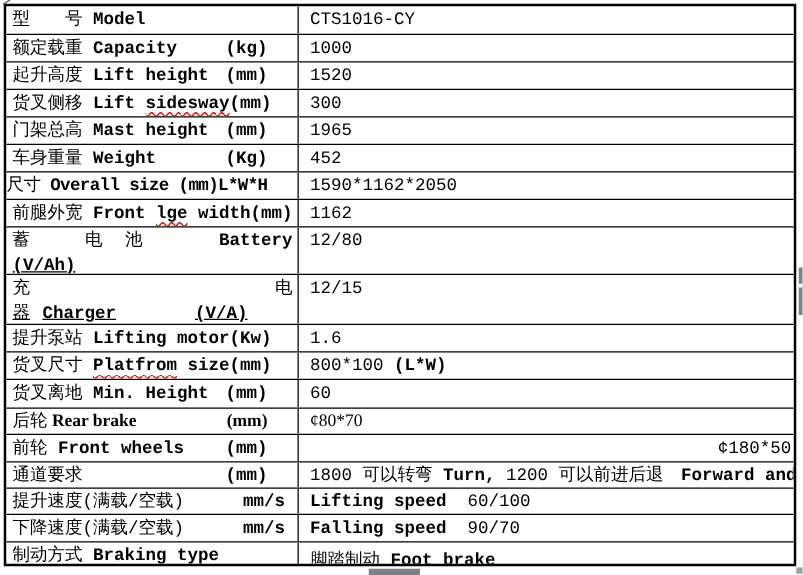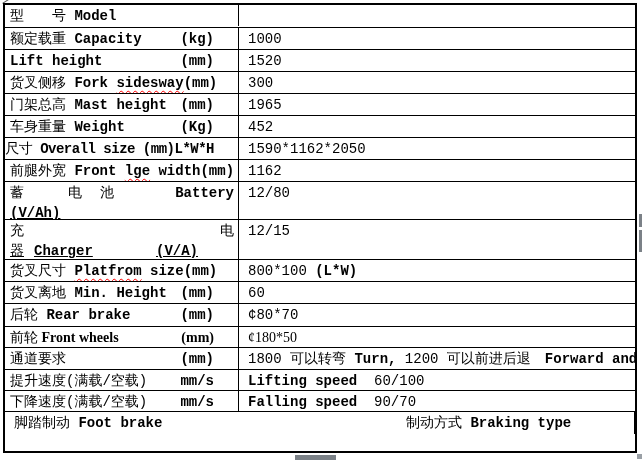--- a/index.html
+++ b/index.html
@@ -26,32 +26,32 @@
   .auto{margin-left:auto;}
   .gap10{margin-left:10px;}
   .mr36{margin-right:36px;}
   .spacer{display:inline-block;}
   .spA{width:44px;}
   .spB{width:18px;}
   .left.two{display:block;padding-top:2px;}
   .line{display:flex;line-height:18px;}
   .line + .line{margin-top:2px;text-decoration:underline;}
   
-  .row:nth-child(1){height:23px;flex-direction:column;}
+  .row:nth-child(1){height:23px;}
   .row:nth-child(2),.row:nth-child(3),.row:nth-child(4),.row:nth-child(5),
   .row:nth-child(6),.row:nth-child(7),.row:nth-child(8){height:22px;}
   .row:nth-child(9){height:38px;}
   .row:nth-child(10){height:40px;}
   .row:nth-child(11),.row:nth-child(12){height:22px;}
   .row:nth-child(13){height:23px;}
   .row:nth-child(14){height:21px;font-family:Liberation Serif, serif;}
-  .row:nth-child(15){height:22px;}
+  .row:nth-child(15){height:22px;text-align:right;}
   .row:nth-child(16){height:21px;}
   .row:nth-child(17),.row:nth-child(18){height:21px;justify-content:center;}
-  .row:nth-child(17) .unit,.row:nth-child(18) .unit{margin-right:20px;}
+  .row:nth-child(17) .unit,.row:nth-child(18) .unit{margin-right:6px;}
   .row:nth-child(18){height:22px;}
   .row:nth-child(19){height:24px;}
   .row:nth-child(19) .right{padding-top:5px;}
   .row:nth-child(7) .left{letter-spacing:-0.5px;justify-content:flex-end;}
   
   .v-thumb{position:absolute;right:0;top:214px;width:3px;height:38px;background:#7b8187;}
   .v-thumb .notch{position:absolute;left:0;top:13px;width:3px;height:3px;background:#ffffff;}
   .h-thumb{position:absolute;left:295px;bottom:0;width:41px;height:5px;background:#7b8187;}
   .sb-corner{position:absolute;right:0;bottom:1px;width:5px;height:5px;background:#9aa0a6;}
   .corner-mark{position:absolute;left:2px;top:1px;width:7px;height:1px;background:#555;transform:rotate(-32deg);}
@@ -64,25 +64,25 @@
 <div class="spec-table">
     <div class="row">
       <div class="cell left"><span class="cn">型　　号 </span><span class="en">Model</span><span class="en sq"></span><span class="en"></span><span class="en unit"></span></div>
       <div class="cell right"><span>CTS1016-CY</span><span class="en"></span><span></span><span class="en"></span></div>
     </div>
     <div class="row">
       <div class="cell left"><span class="cn">额定载重 </span><span class="en">Capacity</span><span class="en sq"></span><span class="en"></span><span class="en unit">(kg)</span></div>
       <div class="cell right"><span>1000</span><span class="en"></span><span></span><span class="en"></span></div>
     </div>
     <div class="row">
-      <div class="cell left"><span class="en">Lift height</span><span class="en sq"></span><span class="en"></span><span class="en unit">(mm)</span></div>
+      <div class="cell left"><span class="cn">起升高度 </span><span class="en">Lift height</span><span class="en sq"></span><span class="en"></span><span class="en unit">(mm)</span></div>
       <div class="cell right"><span>1520</span><span class="en"></span><span></span><span class="en"></span></div>
     </div>
     <div class="row">
-      <div class="cell left"><span class="cn">货叉侧移 </span><span class="en">Fork </span><span class="en sq">sidesway</span><span class="en"></span><span class="en unit">(mm)</span></div>
+      <div class="cell left"><span class="cn">货叉侧移 </span><span class="en">Lift </span><span class="en sq">sidesway</span><span class="en"></span><span class="en unit">(mm)</span></div>
       <div class="cell right"><span>300</span><span class="en"></span><span></span><span class="en"></span></div>
     </div>
     <div class="row">
       <div class="cell left"><span class="cn">门架总高 </span><span class="en">Mast height</span><span class="en sq"></span><span class="en"></span><span class="en unit">(mm)</span></div>
       <div class="cell right"><span>1965</span><span class="en"></span><span></span><span class="en"></span></div>
     </div>
     <div class="row">
       <div class="cell left"><span class="cn">车身重量 </span><span class="en">Weight</span><span class="en sq"></span><span class="en"></span><span class="en unit">(Kg)</span></div>
       <div class="cell right"><span>452</span><span class="en"></span><span></span><span class="en"></span></div>
     </div>
@@ -94,20 +94,24 @@
       <div class="cell left"><span class="cn">前腿外宽 </span><span class="en">Front </span><span class="en sq">lge</span><span class="en"> width</span><span class="en unit">(mm)</span></div>
       <div class="cell right"><span>1162</span><span class="en"></span><span></span><span class="en"></span></div>
     </div>
     <div class="row">
       <div class="cell left two"><div class="line"><span class="cn">蓄</span><span class="spacer spA"></span><span class="cn">电</span><span class="spacer spB"></span><span class="cn">池</span><span class="en auto">Battery</span></div><div class="line"><span class="en">(V/Ah)</span></div></div>
       <div class="cell right"><span>12/80</span><span class="en"></span><span></span><span class="en"></span></div>
     </div>
     <div class="row">
       <div class="cell left two"><div class="line"><span class="cn">充</span><span class="cn auto">电</span></div><div class="line"><span class="cn">器</span><span class="en gap10">Charger</span><span class="en auto mr36">(V/A)</span></div></div>
       <div class="cell right"><span>12/15</span><span class="en"></span><span></span><span class="en"></span></div>
+    </div>
+    <div class="row">
+      <div class="cell left"><span class="cn">提升泵站 </span><span class="en">Lifting motor</span><span class="en sq"></span><span class="en"></span><span class="en unit">(Kw)</span></div>
+      <div class="cell right"><span>1.6</span><span class="en"></span><span></span><span class="en"></span></div>
     </div>
     <div class="row">
       <div class="cell left"><span class="cn">货叉尺寸 </span><span class="en"></span><span class="en sq">Platfrom</span><span class="en"> size</span><span class="en unit">(mm)</span></div>
       <div class="cell right"><span>800*100 </span><span class="en">(L*W)</span><span></span><span class="en"></span></div>
     </div>
     <div class="row">
       <div class="cell left"><span class="cn">货叉离地 </span><span class="en">Min. Height</span><span class="en sq"></span><span class="en"></span><span class="en unit">(mm)</span></div>
       <div class="cell right"><span>60</span><span class="en"></span><span></span><span class="en"></span></div>
     </div>
     <div class="row">
@@ -124,22 +128,22 @@
     </div>
     <div class="row">
       <div class="cell left"><span class="cn">提升速度(满载/空载)</span><span class="en"></span><span class="en sq"></span><span class="en"></span><span class="en unit">mm/s</span></div>
       <div class="cell right"><span></span><span class="en">Lifting speed</span><span>  60/100</span><span class="en"></span></div>
     </div>
     <div class="row">
       <div class="cell left"><span class="cn">下降速度(满载/空载)</span><span class="en"></span><span class="en sq"></span><span class="en"></span><span class="en unit">mm/s</span></div>
       <div class="cell right"><span></span><span class="en">Falling speed</span><span>  90/70</span><span class="en"></span></div>
     </div>
     <div class="row">
+      <div class="cell left"><span class="cn">制动方式 </span><span class="en">Braking type</span><span class="en sq"></span><span class="en"></span><span class="en unit"></span></div>
       <div class="cell right"><span>脚踏制动 </span><span class="en">Foot brake</span><span></span><span class="en"></span></div>
-      <div class="cell left"><span class="cn">制动方式 </span><span class="en">Braking type</span><span class="en sq"></span><span class="en"></span><span class="en unit"></span></div>
     </div>
   </div>
 
 <div class="v-thumb">
   <div class="notch"></div>
 </div>
 <div class="h-thumb"></div>
 <div class="sb-corner"></div>
 
 </body></html>

